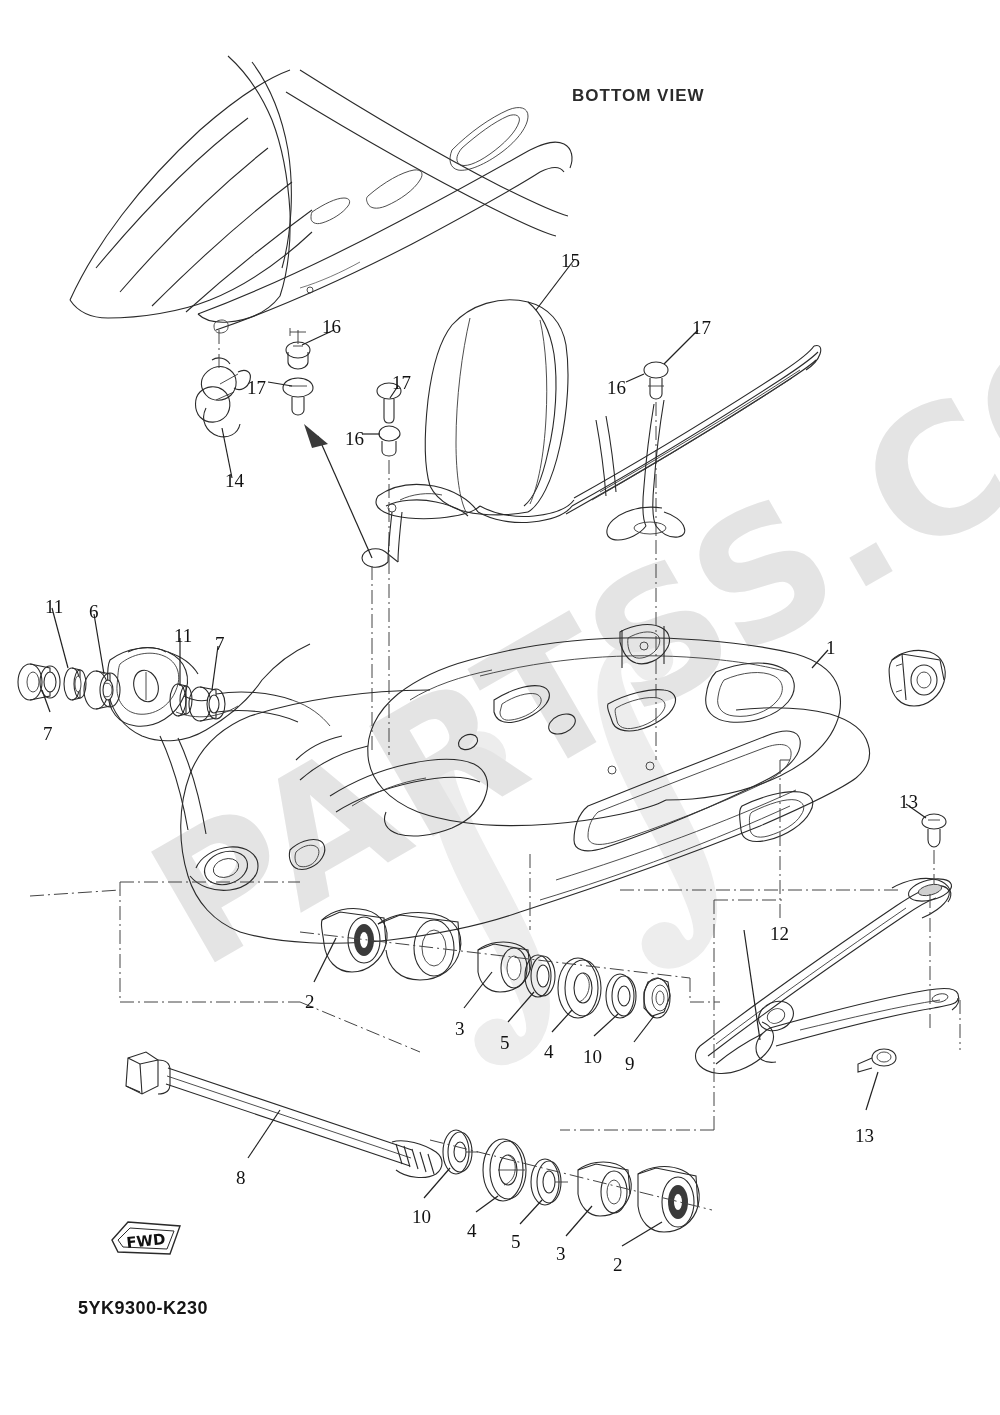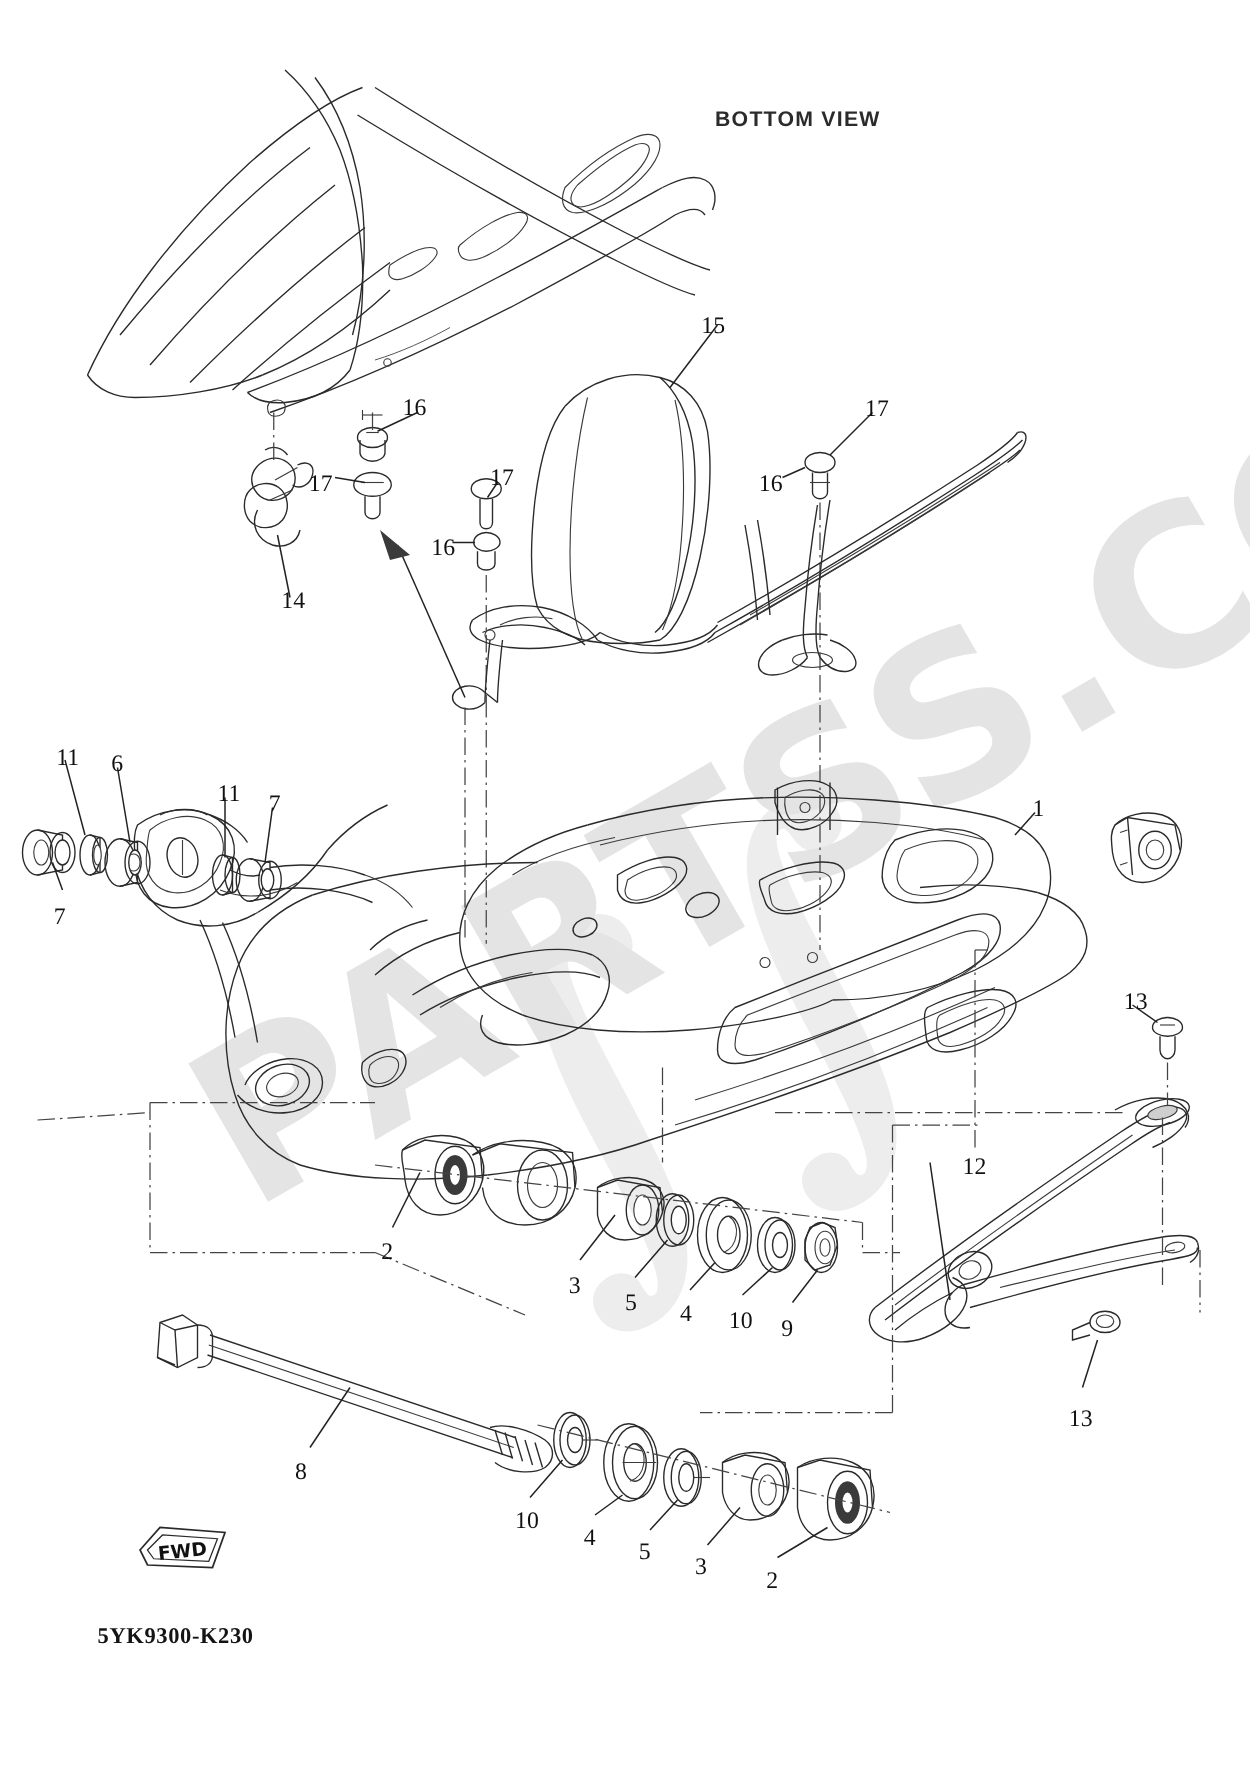--- a/index.html
+++ b/index.html
@@ -43,21 +43,21 @@
   
   .bottom-view{
     position:absolute;left:572px;top:86px;
     font-size:17px;font-weight:bold;letter-spacing:1px;
     color:#2b2b2b;
   }
   .partcode{
     position:absolute;left:78px;top:1298px;
     font-size:18px;font-weight:bold;letter-spacing:.5px;
     color:#141414;
-    font-family:Liberation Serif, serif;
+    font-family:Liberation Sans, sans-serif;
   }
 
   
   .callout{
     position:absolute;
     font-size:19px;
     font-weight:normal;
     color:#111;
     font-family:"Liberation Serif", serif;
   }

